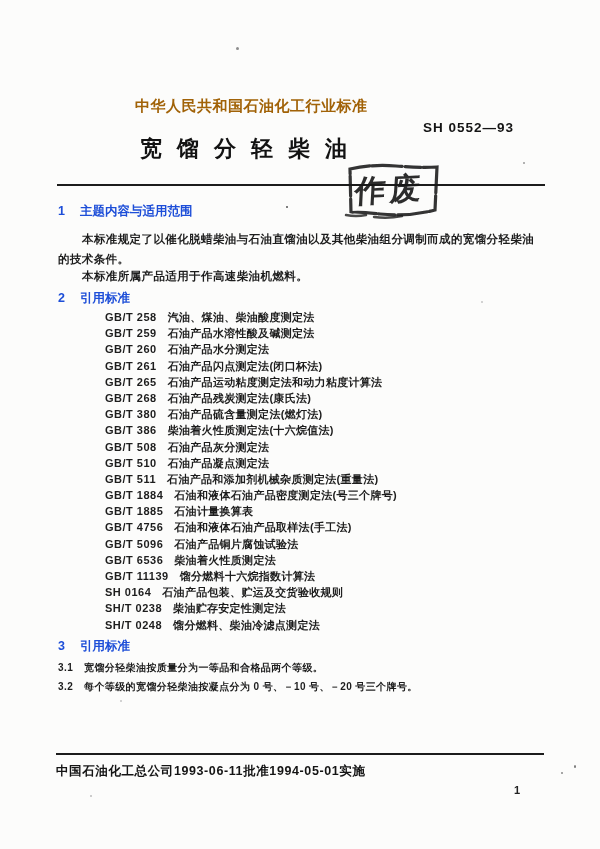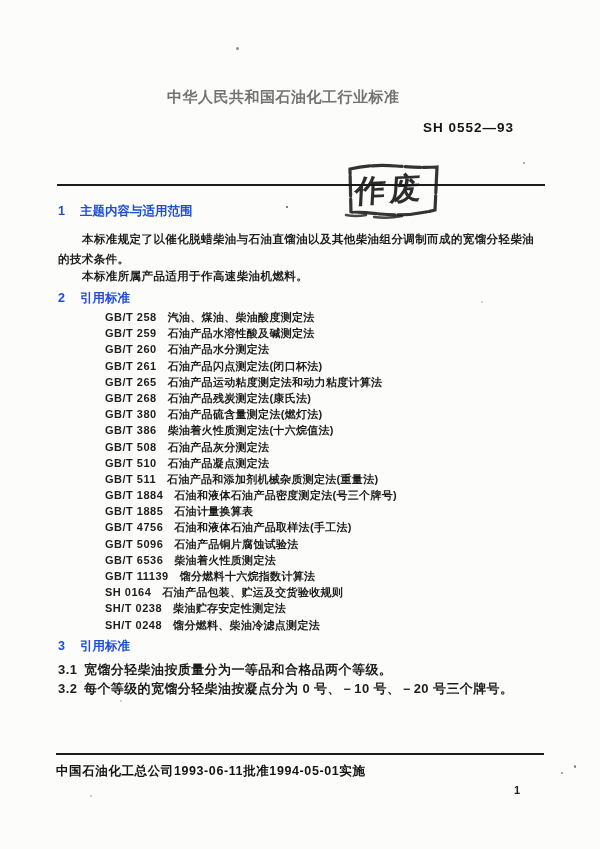--- a/index.html
+++ b/index.html
@@ -5,23 +5,22 @@
   html, body { margin:0; padding:0; background:#ffffff; }
   .page {
     position:relative; width:600px; height:849px; overflow:hidden;
     background:#fcfcfb;
     font-family:"Liberation Sans", sans-serif;
     color:#1b1b1b;
     -webkit-font-smoothing:antialiased;
   }
   .abs { position:absolute; }
   .std-name {
-    left:135px; top:88px; font-size:15px; font-weight:700; letter-spacing:0.5px;
-    color:#737373;
-    margin-left:32px;
+    left:135px; top:97px; font-size:15px; font-weight:700; letter-spacing:0.5px;
+    color:#a16207;
   }
   .std-code {
     left:423px; top:120px; font-size:13.5px; font-weight:700; letter-spacing:1px;
     color:#141414;
   }
   .doc-title {
     left:140px; top:134px; font-size:22px; font-weight:700; letter-spacing:15px;
     white-space:nowrap; color:#121212;
   }
   .rule { background:#1c1c1c; height:2px; }
@@ -36,35 +35,36 @@
   .sec-no { display:inline-block; width:22px; }
   .sub-no { display:inline-block; width:26px; font-weight:700; }
   .body-text {
     font-size:11.5px; font-weight:600; line-height:20px; letter-spacing:0.4px;
     word-break:break-all; color:#1d1d1d;
   }
   .para { left:58px; width:486px; text-indent:24px; }
   .ref-list { left:84px; top:310px; width:480px; }
   .ref-row { height:16.2px; white-space:nowrap; font-size:11px; font-weight:600; letter-spacing:0.3px; color:#1d1d1d;margin-left:21px; }
   .ref-code { display:inline-block; margin-right:11px; letter-spacing:0.5px; }
-  .sub-item { left:58px; width:500px; font-size:13px; font-weight:600; letter-spacing:0.4px; white-space:nowrap; color:#1d1d1d; }
+  .sub-item { left:58px; width:500px; font-size:10px; font-weight:600; letter-spacing:0.4px; white-space:nowrap; color:#1d1d1d; }
   .footer-row {
     left:56px; top:763px; width:486px; display:flex; 
     font-size:12.5px; font-weight:700; letter-spacing:0.6px; color:#141414;
   }
   .page-num { left:514px; top:784px; font-size:11px; font-weight:600; color:#222; }
   .speck { position:absolute; border-radius:50%; }
 </style>
 </head>
 <body>
 
 <div class="page">
 
   <div class="abs std-name">中华人民共和国石油化工行业标准</div>
   <div class="abs std-code">SH 0552—93</div>
+  <div class="abs doc-title">宽馏分轻柴油</div>
 
   <div class="abs rule rule-1"></div>
 
   <svg class="abs stamp" viewBox="0 0 98 60">
     <path d="M6 9 Q 28 4 52 6 T 93 7 L 91 50 Q 64 57 36 54 T 7 53 Z" fill="none" stroke="#181818" stroke-width="3.2" stroke-linecap="round" stroke-dasharray="20 2 30 3 16 2 40 3" opacity="0.88"></path>
     <path d="M2 55 Q 12 57 22 55 M30 57 Q 44 59 58 56" fill="none" stroke="#1c1c1c" stroke-width="2.4" stroke-linecap="round" opacity="0.8"></path>
     <text x="49" y="40" text-anchor="middle" font-size="31" font-weight="700" fill="#171717" opacity="0.9" transform="rotate(-3 49 30) skewX(-6)" letter-spacing="4">作废</text>
   </svg>
 
   <div class="abs sec-heading" style="left:58px; top:203px;">

